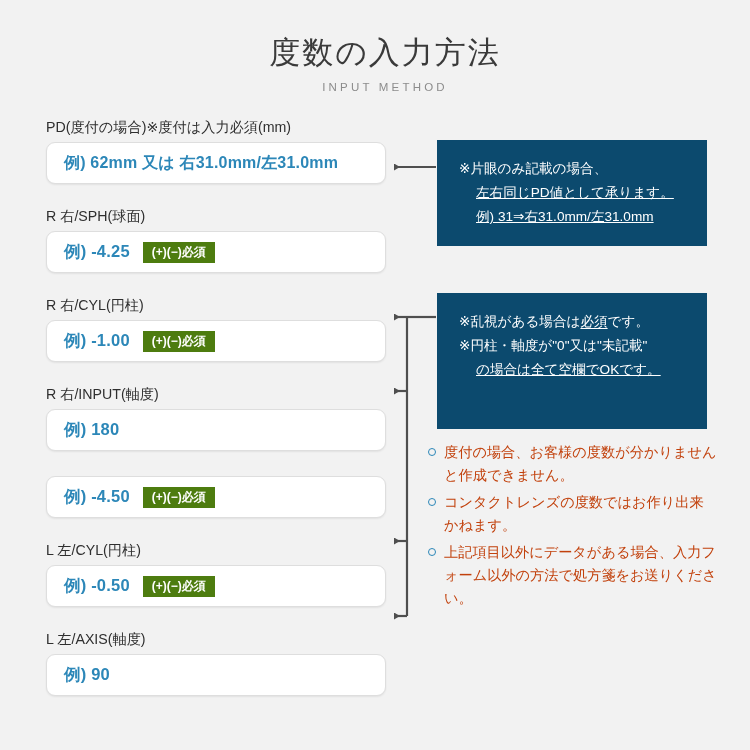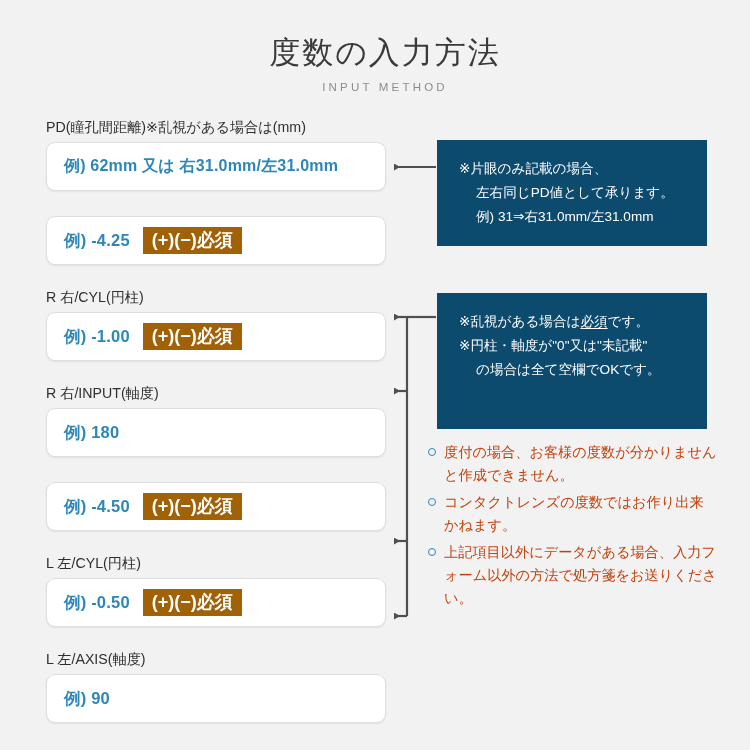--- a/index.html
+++ b/index.html
@@ -53,64 +53,64 @@
   .field-group { margin-bottom: 0; }
   .field-label {
     font-size: 14.2px;
     color: #2f2f2f;
     line-height: 1;
     height: 22px;
     white-space: nowrap;
     font-weight: 400;
   }
   .field-box {
-    height: 49px;
+    height: 42px;
     width: 340px;
     background: #ffffff;
     border: 1px solid #dedede;
     border-radius: 9px;
     box-shadow: 0 1px 2px rgba(0,0,0,0.07);
     display: flex;
     align-items: center;
     padding-left: 17px;
     margin-bottom: 25px;
   }
   .ph {
     font-size: 16.5px;
     font-weight: bold;
     color: #2c87b8;
     letter-spacing: 0.2px;
     white-space: nowrap;
   }
   .ph-wide { font-size: 16px; }
   .badge {
     margin-left: 13px;
-    background: #a16207;
+    background: #4d7c0f;
     color: #ffffff;
-    font-size: 18px;
+    font-size: 12px;
     font-weight: bold;
     padding: 4px 9px 5px 9px;
     line-height: 1;
     white-space: nowrap;
     text-align: right;
   }
 
   
   .note-box {
     position: absolute;
     background: #0c4a6e;
     color: #ffffff;
     padding: 17px 20px 17px 22px;
   }
   .note-box .line {
     font-size: 13.6px;
     line-height: 1.75;
     white-space: nowrap;
   }
-  .note-box .indent { padding-left: 17px; }
+  .note-box .indent { padding-left: 17px; text-decoration: underline; }
   .note-box u { text-decoration: underline; text-underline-offset: 2px; }
 
   #note-pd   { left: 437px; top: 140px; width: 270px; height: 106px; }
   #note-cyl  { left: 437px; top: 293px; width: 270px; height: 136px; }
 
   
   .bullet-list {
     position: absolute;
     left: 428px;
     top: 441px;
@@ -183,27 +183,28 @@
     <line x1="407" y1="391" x2="394" y2="391" stroke="#4f4f4f" stroke-width="2.2" marker-end="url(#arrowL)"></line>
 
     <line x1="407" y1="541" x2="394" y2="541" stroke="#4f4f4f" stroke-width="2.2" marker-end="url(#arrowL)"></line>
 
     <line x1="407" y1="616" x2="394" y2="616" stroke="#4f4f4f" stroke-width="2.2" marker-end="url(#arrowL)"></line>
   </svg>
 
   <div class="form-col">
 
     <div class="field-group">
-      <div class="field-label">PD(瞳孔間距離)※乱視がある場合は(mm)</div>
+      <div class="field-label">PD(度付の場合)※度付は入力必須(mm)</div>
       <div class="field-box">
         <span class="ph ph-wide">例) 62mm 又は 右31.0mm/左31.0mm</span>
       </div>
     </div>
 
     <div class="field-group">
+      <div class="field-label">R 右/SPH(球面)</div>
       <div class="field-box">
         <span class="ph">例) -4.25</span>
         <span class="badge">(+)(−)必須</span>
       </div>
     </div>
 
     <div class="field-group">
       <div class="field-label">R 右/CYL(円柱)</div>
       <div class="field-box">
         <span class="ph">例) -1.00</span>

